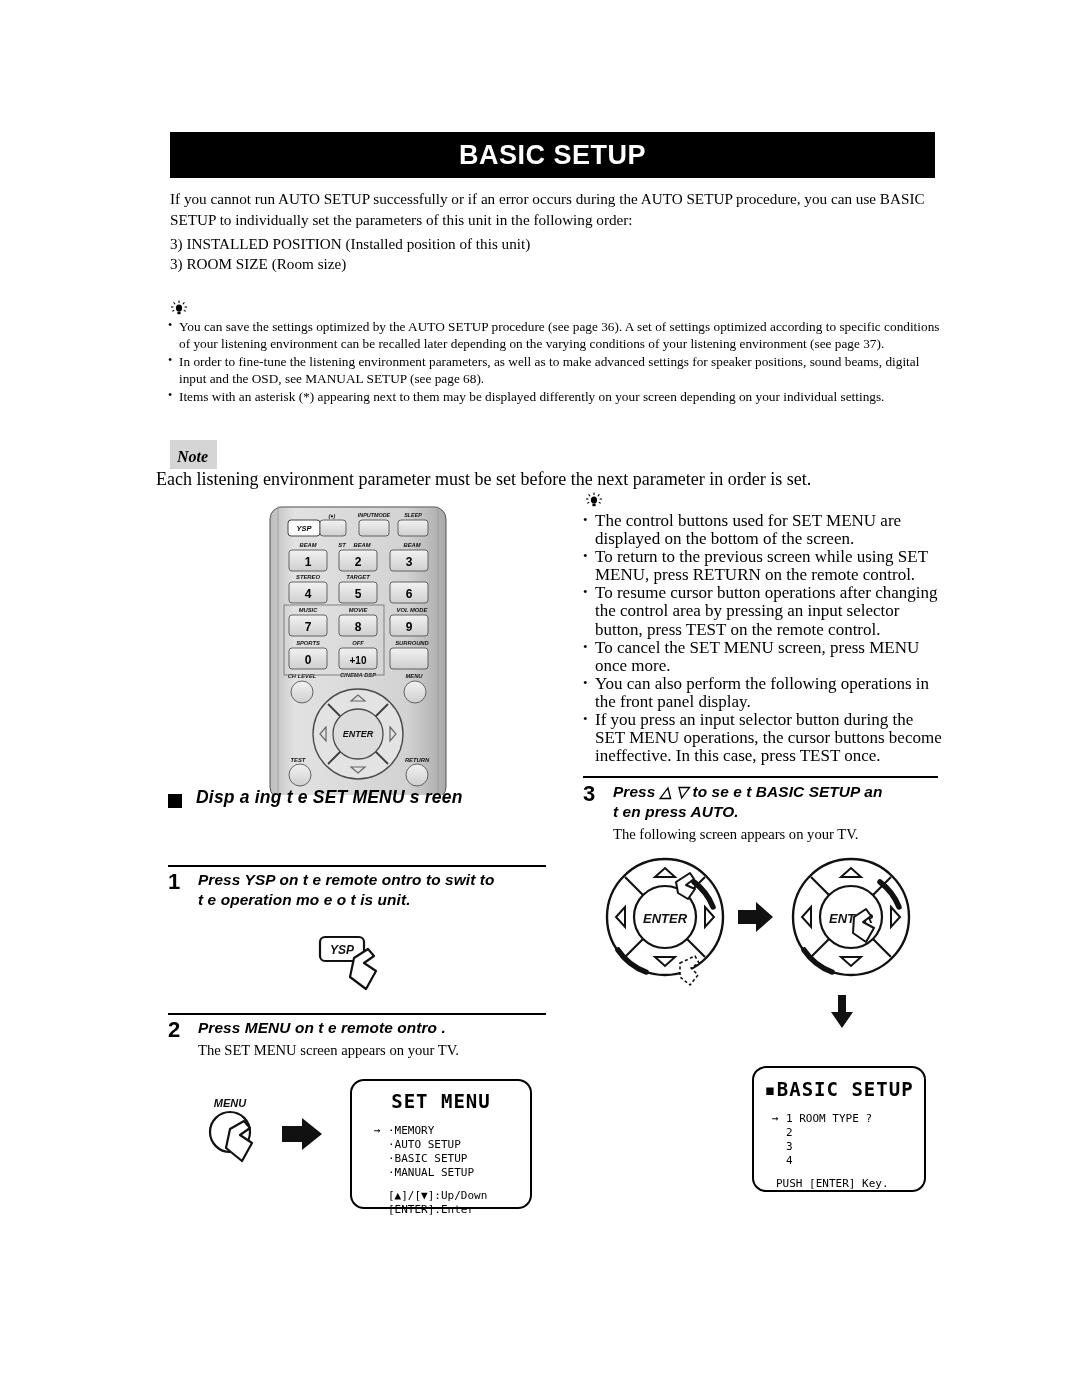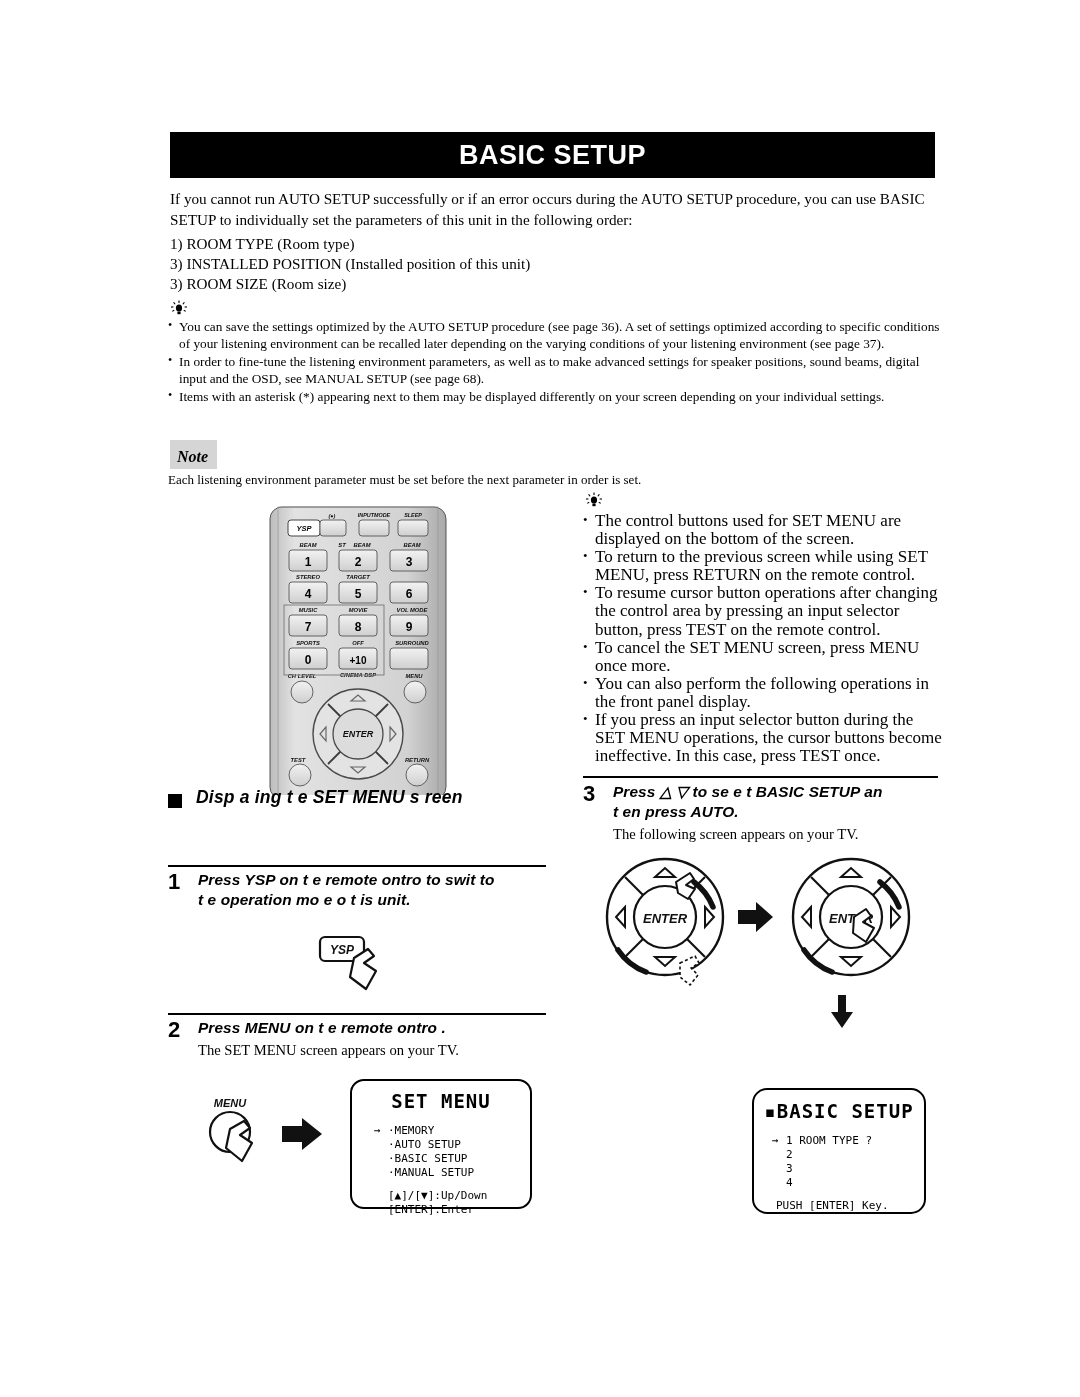--- a/index.html
+++ b/index.html
@@ -103,24 +103,24 @@
     color: #000;
     font-family: "Liberation Serif", serif;
     font-style: italic;
     font-weight: bold;
     font-size: 16px;
     padding: 8px 9px 3px 7px;
     line-height: 1.15;
   }
   .note-text {
     position: absolute;
-    left: 168px;
+    left: 156px;
     top: 470px;
     width: 770px;
-    font-size: 13px;
+    font-size: 18px;
     line-height: 19px;
   }
 
   
   .remote-wrap {
     position: absolute;
     left: 262px;
     top: 505px;
     width: 200px;
     height: 290px;
@@ -236,21 +236,20 @@
 </head>
 <body>
 
 <div class="page">
 
   <div class="title-bar">BASIC SETUP</div>
 
   <div class="intro">If you cannot run AUTO SETUP successfully or if an error occurs during the AUTO SETUP procedure, you can use BASIC SETUP to individually set the parameters of this unit in the following order:</div>
 
   <div class="list-order">
-    <div>1) ROOM TYPE (Room type)</div>
     <div>3) INSTALLED POSITION (Installed position of this unit)</div>
     <div>3) ROOM SIZE (Room size)</div>
   </div>
 
   <div class="tips-main">
     <span class="tip-icon">
       <svg width="22" height="16" viewBox="0 0 22 16">
         <g stroke="#000" stroke-width="1.1" fill="none">
           <line x1="11" y1="0.5" x2="11" y2="3"></line>
           <line x1="5.6" y1="2.2" x2="7.1" y2="4.3"></line>
@@ -473,21 +472,21 @@
       </g>
     </svg>
   </div>
 
   <div style="position:absolute; left:830px; top:995px;">
     <svg width="24" height="34" viewBox="0 0 24 34">
       <path d="M8 0 L16 0 L16 17 L23 17 L12 33 L1 17 L8 17 Z" fill="#111"></path>
     </svg>
   </div>
 
-  <div class="osd" style="left:752px; top:1088px; width:170px; height:122px;border-radius:15px;">
+  <div class="osd" style="left:752px; top:1066px; width:170px; height:122px;">
     <div class="osd-title" style="margin-top:10px;">▪BASIC SETUP</div>
     <div style="display:flex; margin-top:12px; padding-left:18px;">
       <div class="osd-line" style="width:14px;">→</div>
       <div>
         <div class="osd-line">1 ROOM TYPE ?</div>
         <div class="osd-line">2</div>
         <div class="osd-line">3</div>
         <div class="osd-line">4</div>
       </div>
     </div>

